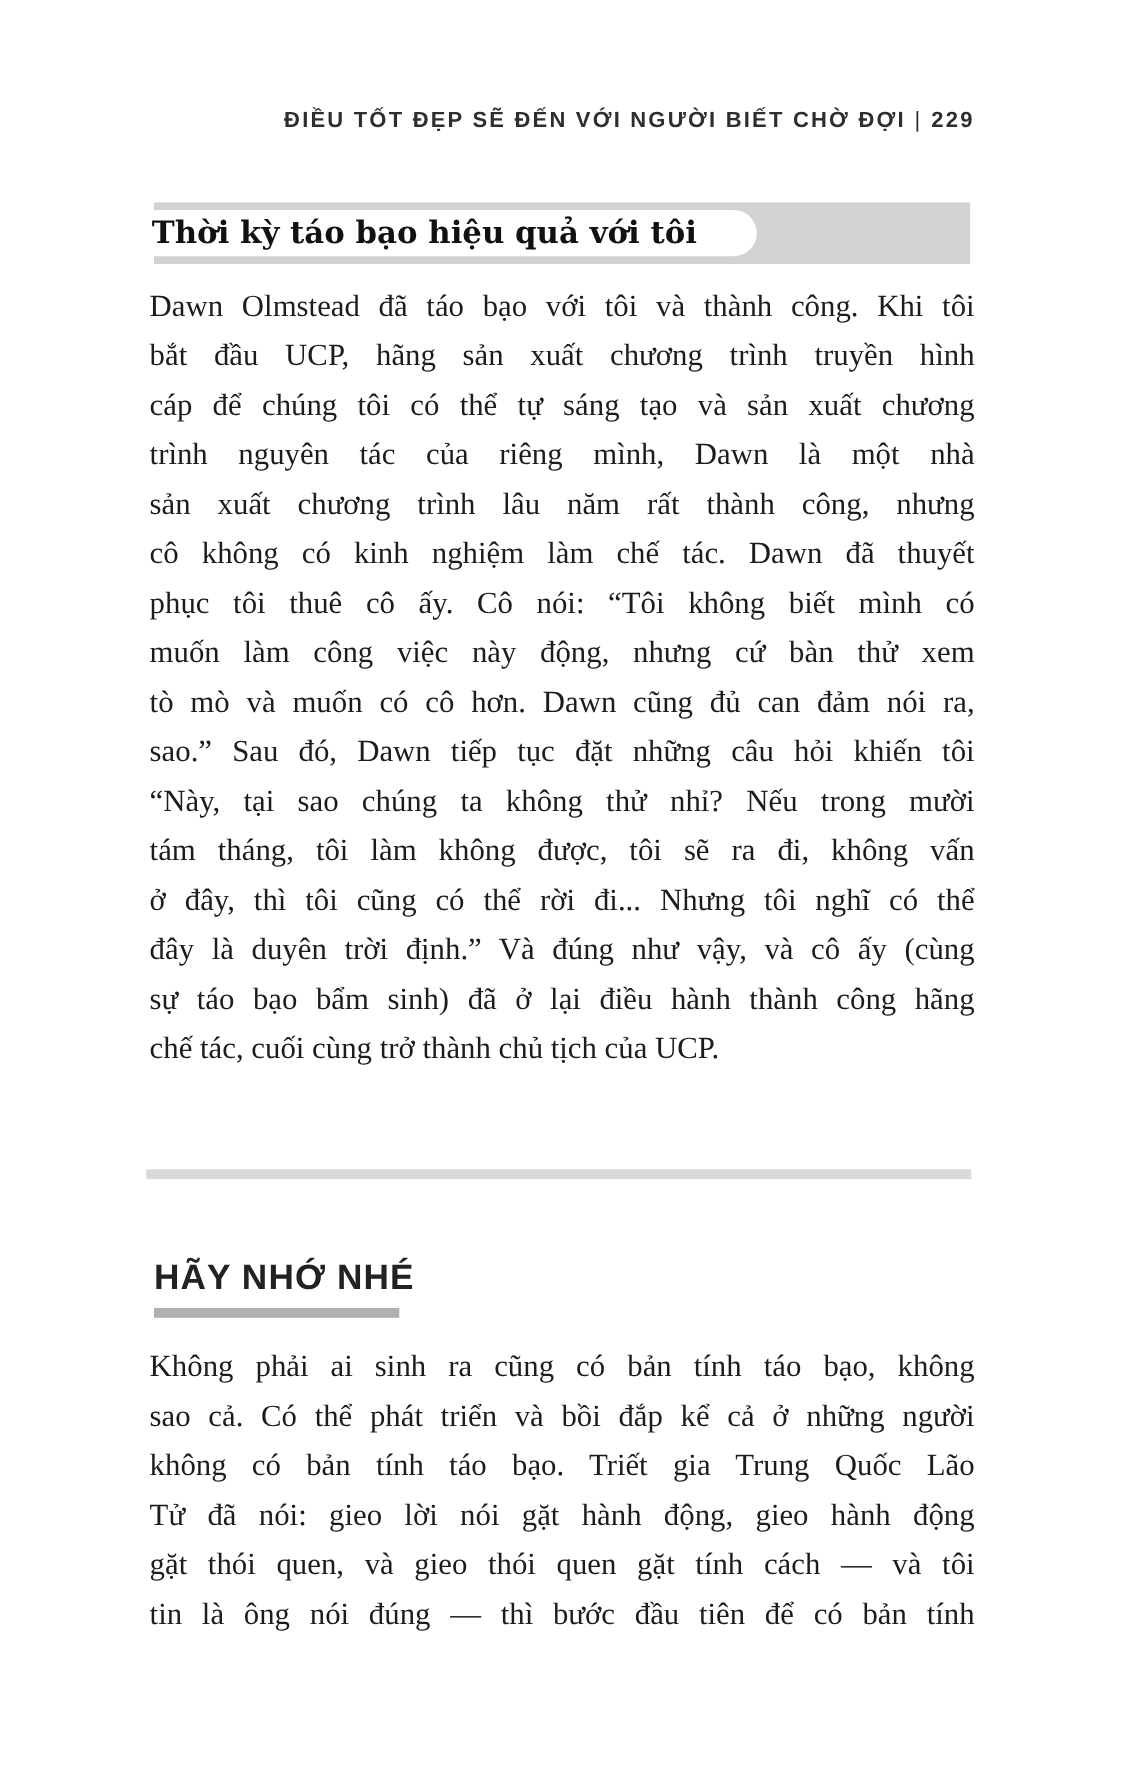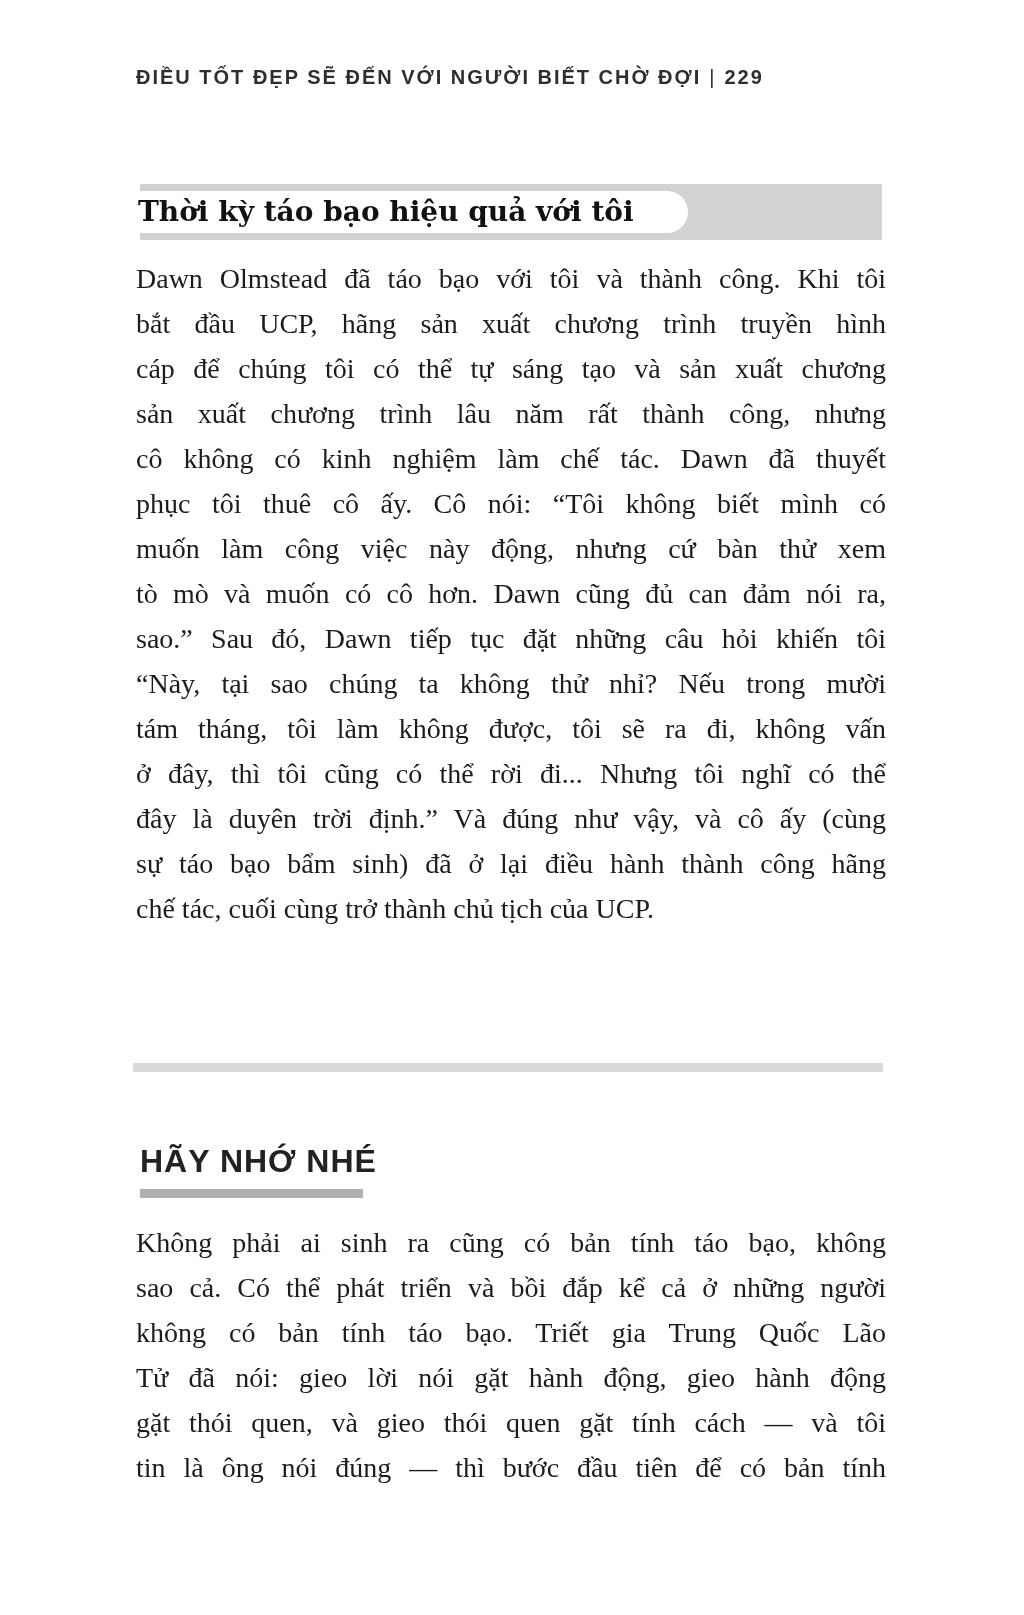--- a/index.html
+++ b/index.html
@@ -10,22 +10,23 @@
     background: #ffffff;
     overflow: hidden;
     font-family: "Liberation Serif", serif;
     color: #1c1c1c;
   }
 
   
   .running-header {
     position: absolute;
     left: 136px;
-    top: 66px;
+    top: 98px;
     width: 750px;
+    text-align: right;
     font-family: "Liberation Sans", sans-serif;
     font-weight: bold;
     font-size: 20px;
     letter-spacing: 2px;
     color: #2e2e2e;
     white-space: nowrap;
   }
   .running-header .sep { padding: 0 8px; font-weight: normal; color: #2e2e2e; }
 
   
@@ -113,20 +114,21 @@
   </div>
 
   <div class="section-banner"></div>
   <div class="section-pill"></div>
   <div class="section-heading">Thời kỳ táo bạo hiệu quả với tôi</div>
 
   <div class="para para-story">
       <div class="line">Dawn Olmstead đã táo bạo với tôi và thành công. Khi tôi</div>
       <div class="line">bắt đầu UCP, hãng sản xuất chương trình truyền hình</div>
       <div class="line">cáp để chúng tôi có thể tự sáng tạo và sản xuất chương</div>
+      <div class="line">trình nguyên tác của riêng mình, Dawn là một nhà</div>
       <div class="line">sản xuất chương trình lâu năm rất thành công, nhưng</div>
       <div class="line">cô không có kinh nghiệm làm chế tác. Dawn đã thuyết</div>
       <div class="line">phục tôi thuê cô ấy. Cô nói: “Tôi không biết mình có</div>
       <div class="line">muốn làm công việc này động, nhưng cứ bàn thử xem</div>
       <div class="line">tò mò và muốn có cô hơn. Dawn cũng đủ can đảm nói ra,</div>
       <div class="line">sao.” Sau đó, Dawn tiếp tục đặt những câu hỏi khiến tôi</div>
       <div class="line">“Này, tại sao chúng ta không thử nhỉ? Nếu trong mười</div>
       <div class="line">tám tháng, tôi làm không được, tôi sẽ ra đi, không vấn</div>
       <div class="line">ở đây, thì tôi cũng có thể rời đi... Nhưng tôi nghĩ có thể</div>
       <div class="line">đây là duyên trời định.” Và đúng như vậy, và cô ấy (cùng</div>

